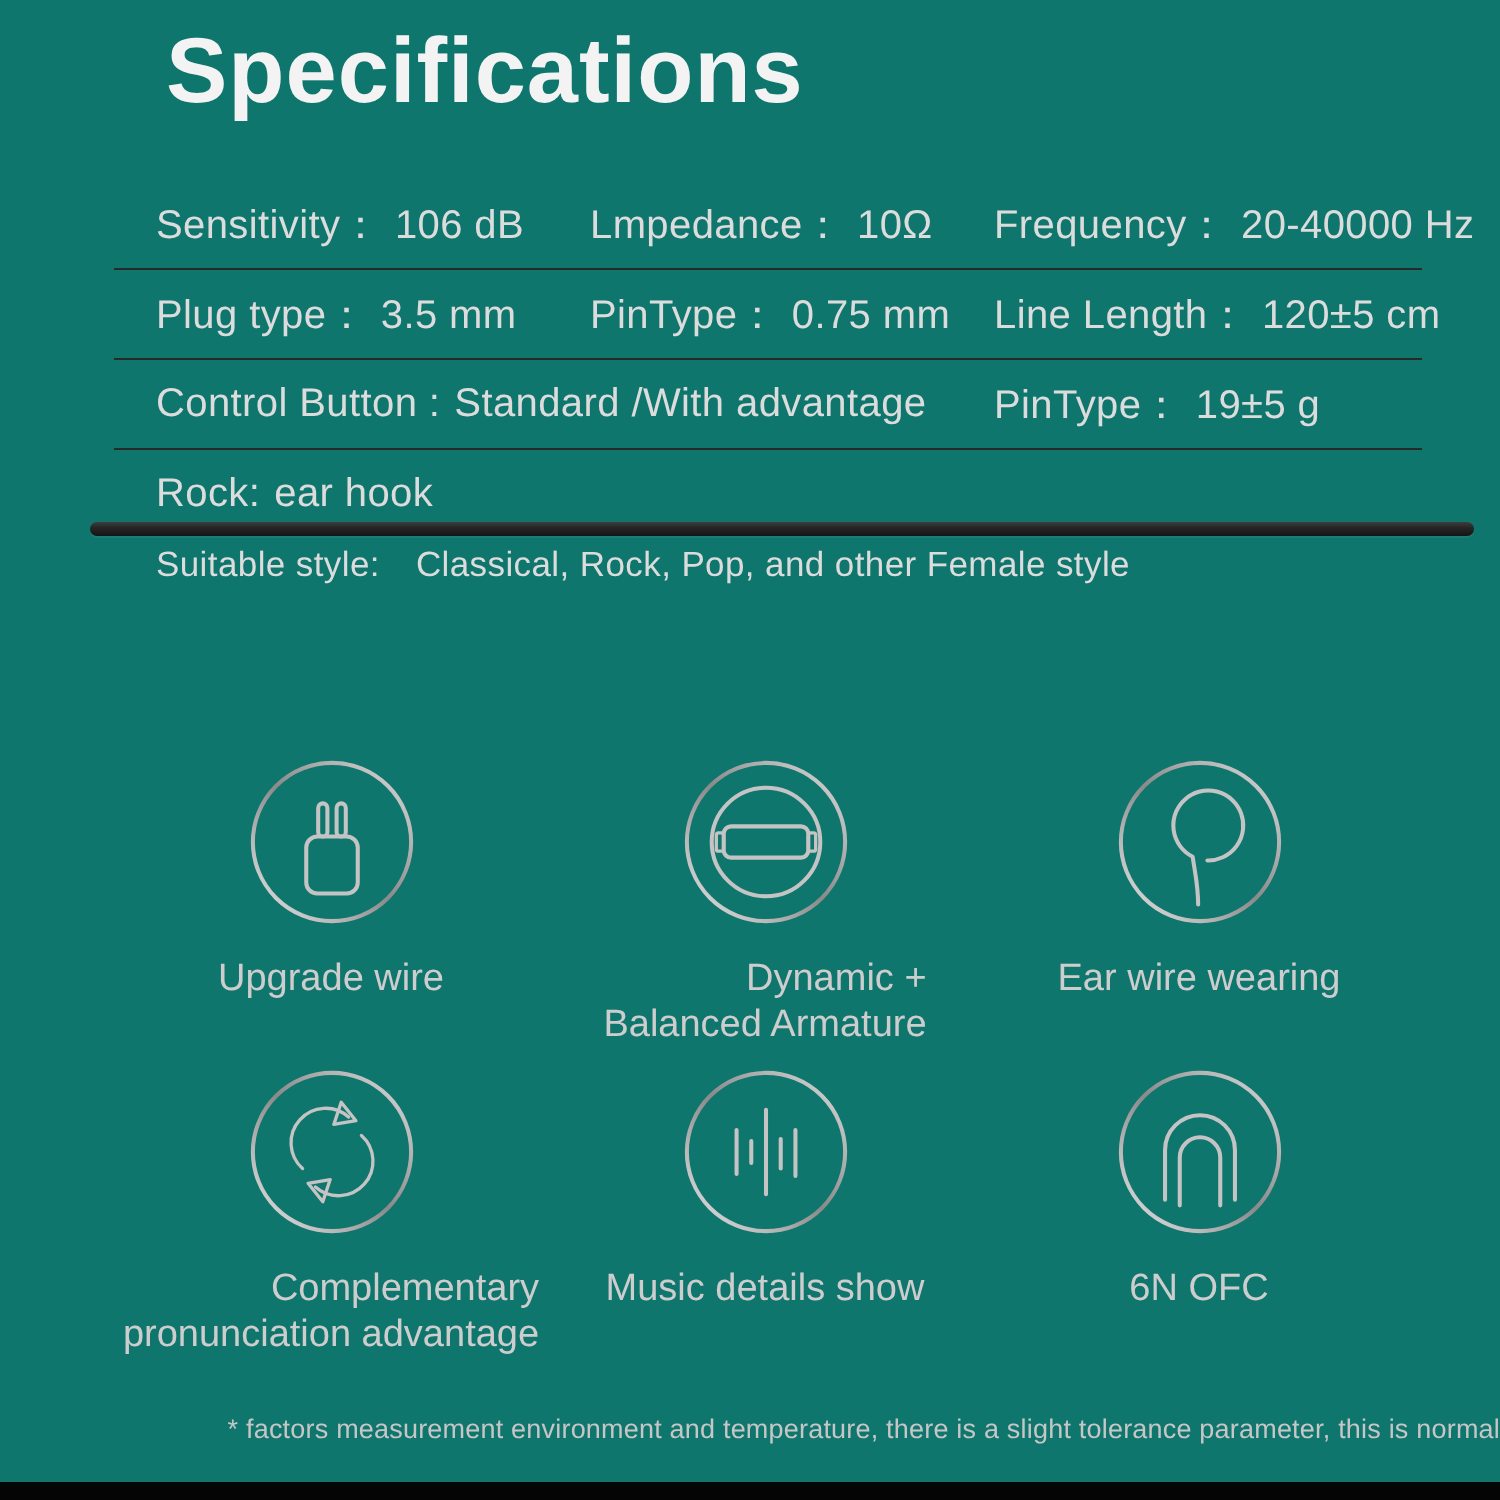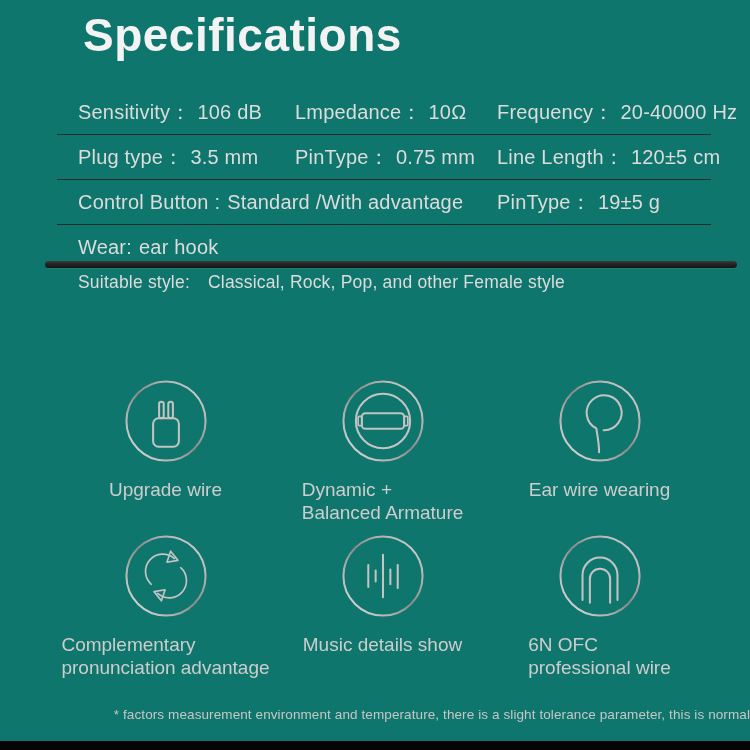--- a/index.html
+++ b/index.html
@@ -67,21 +67,21 @@
   .features{
     position:absolute;
     left:57px;top:375px;
     width:651px;
     display:grid;
     grid-template-columns:repeat(3,217px);
     grid-auto-rows:155px;
   }
   .feature{
     display:flex;flex-direction:column;align-items:center;
-    text-align:left;
+    text-align:right;
   }
   .feature svg{display:block;}
   .feature-label{
     margin-top:11px;
     font-size:19px;
     line-height:23px;
     color:#cdcdcd;
     white-space:nowrap;
   }
   .feature-label div{min-height:0;}
@@ -135,21 +135,21 @@
     <div class="spec-row">
       <div class="spec-cell span2">
         <span>Control Button :</span><span class="value">Standard /With advantage</span>
       </div>
       <div class="spec-cell">
         <span>PinType：</span><span class="value">19±5 g</span>
       </div>
     </div>
     <div class="spec-row">
       <div class="spec-cell span3">
-        <span>Wear:</span><span class="value">ear hook</span>
+        <span>Rock:</span><span class="value">ear hook</span>
       </div>
     </div>
   </div>
 
   <div class="thick-divider"></div>
 
   <div class="suitable-row">
     <span>Suitable style:</span>
       <span class="value">Classical, Rock, Pop, and other Female style</span>
   </div>
@@ -266,21 +266,20 @@
               <stop offset="0.5" stop-color="#8a8a8a"></stop>
               <stop offset="1" stop-color="#dedede"></stop>
         </linearGradient>
           </defs>
         <circle cx="50" cy="50" r="43" stroke="url(#g6)" stroke-width="2.2" fill="none"></circle>
         <path class="glyph" d="M31,76 L31,49 A19,19 0 0 1 69,49 L69,76"></path>
         <path class="glyph" d="M39,79 L39,53 A11,11 0 0 1 61,53 L61,79"></path>
       </svg>
       <div class="feature-label">
         <div>6N OFC</div>
-        <div>professional wire</div>
       </div>
     </div>
 
   </div>
 
   <div class="footnote">* factors measurement environment and temperature, there is a slight tolerance parameter, this is normal</div>
   <div class="bottom-strip"></div>
 
 </div>
 

